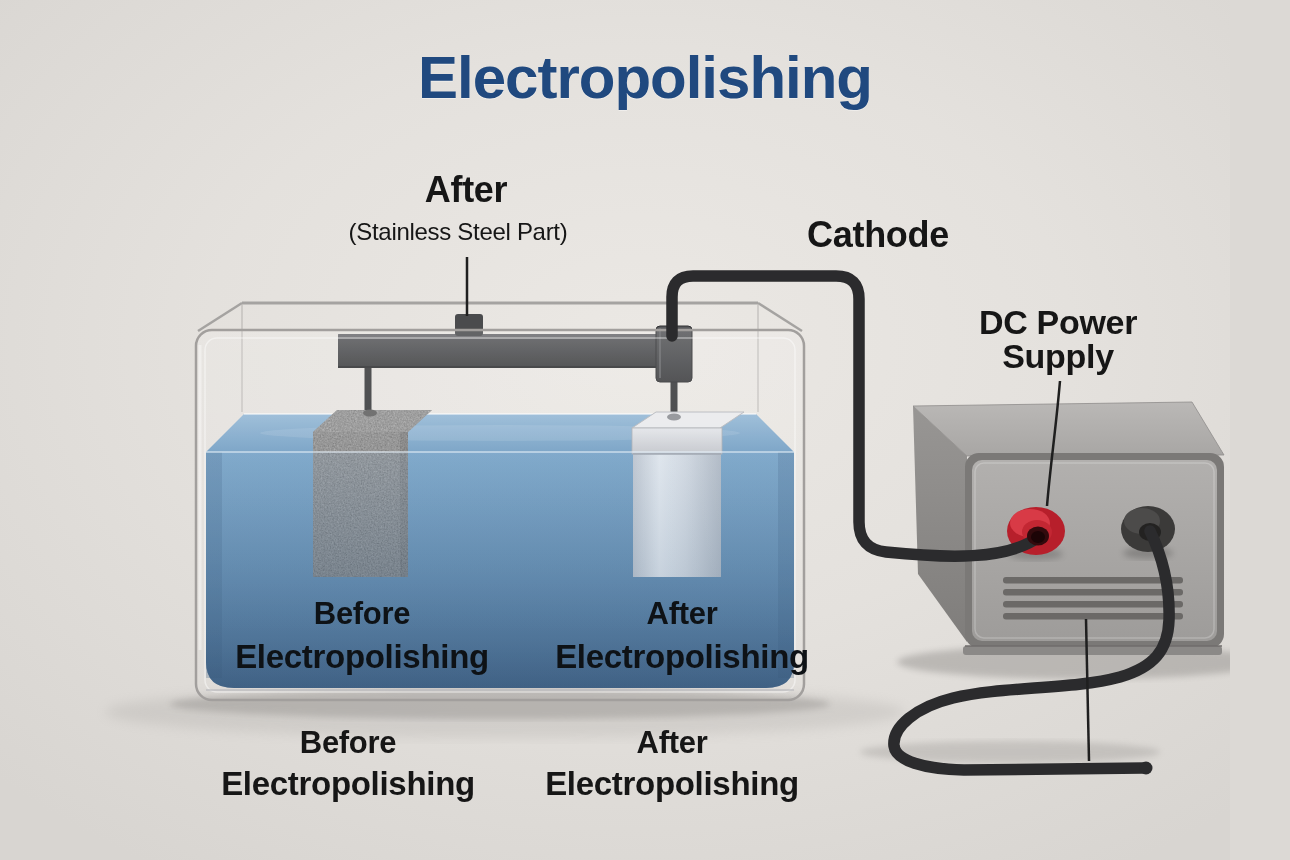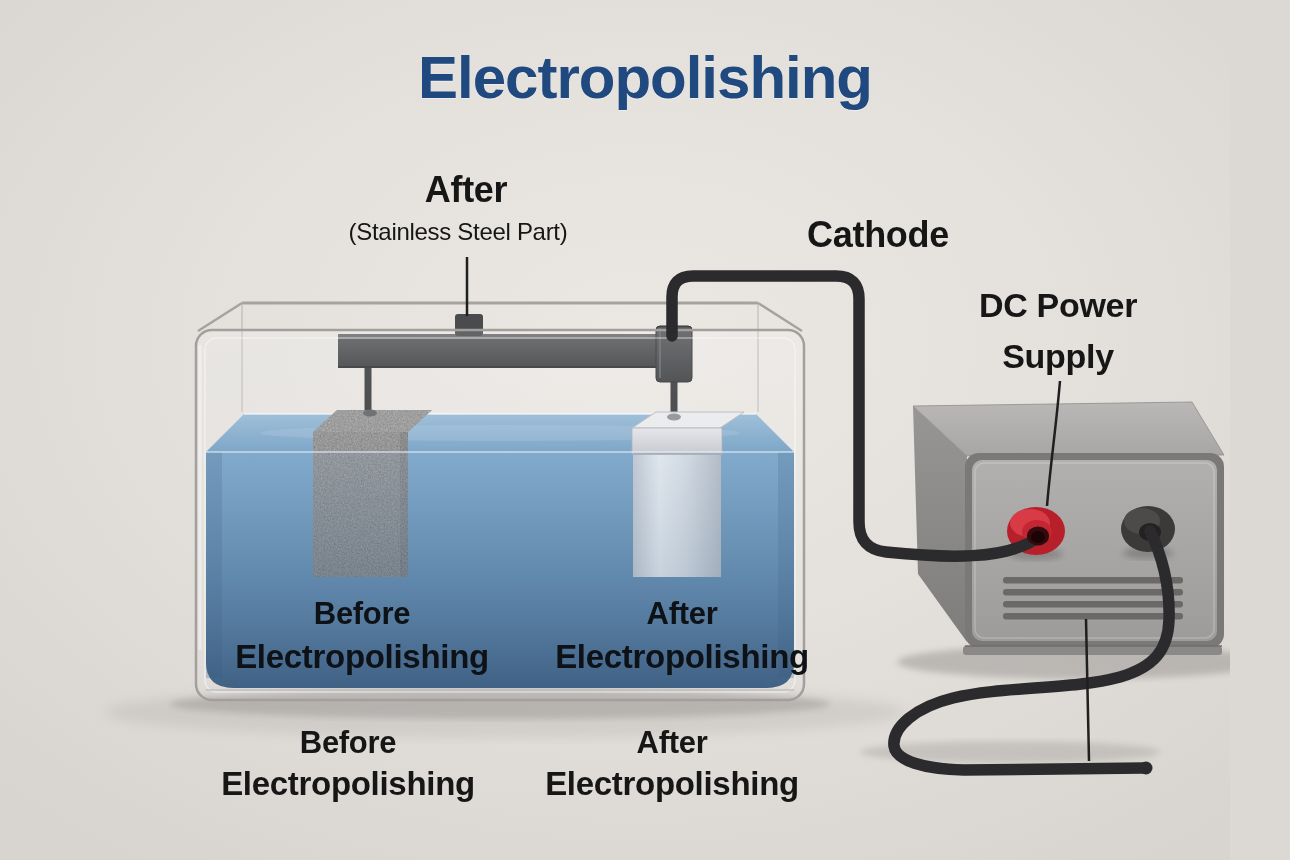--- a/index.html
+++ b/index.html
@@ -215,21 +215,21 @@
   </g>
 </svg>
 
 <div class="lbl title" style="left:645px;top:78px;">Electropolishing</div>
 
 <div class="lbl mid" style="left:466px;top:190px;">After</div>
 <div class="lbl mid2" style="left:458px;top:232px;">(Stainless Steel Part)</div>
 
 <div class="lbl mid" style="left:841px;top:235px;margin-left:37px;">Cathode</div>
 
-<div class="lbl ps" style="left:1058px;top:305px;">DC Power</div>
+<div class="lbl ps" style="left:1058px;top:322px;">DC Power</div>
 <div class="lbl ps" style="left:1058px;top:356px;">Supply</div>
 
 <div class="lbl big tanktxt" style="left:362px;top:613px;">Before</div>
 <div class="lbl sub tanktxt" style="left:362px;top:656px;">Electropolishing</div>
 <div class="lbl big tanktxt" style="left:682px;top:613px;">After</div>
 <div class="lbl sub tanktxt" style="left:682px;top:656px;">Electropolishing</div>
 
 <div class="lbl big" style="left:348px;top:742px;">Before</div>
 <div class="lbl sub" style="left:348px;top:783px;">Electropolishing</div>
 <div class="lbl big" style="left:672px;top:742px;">After</div>

